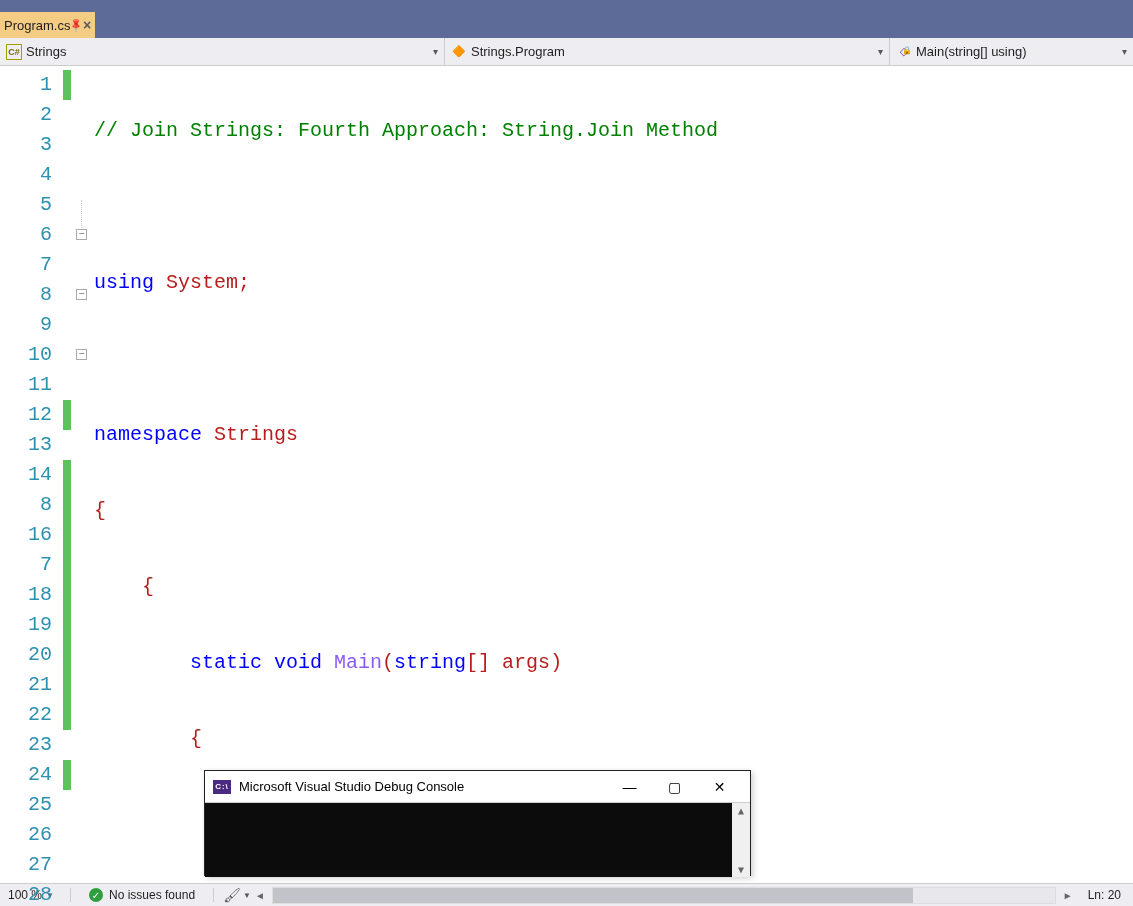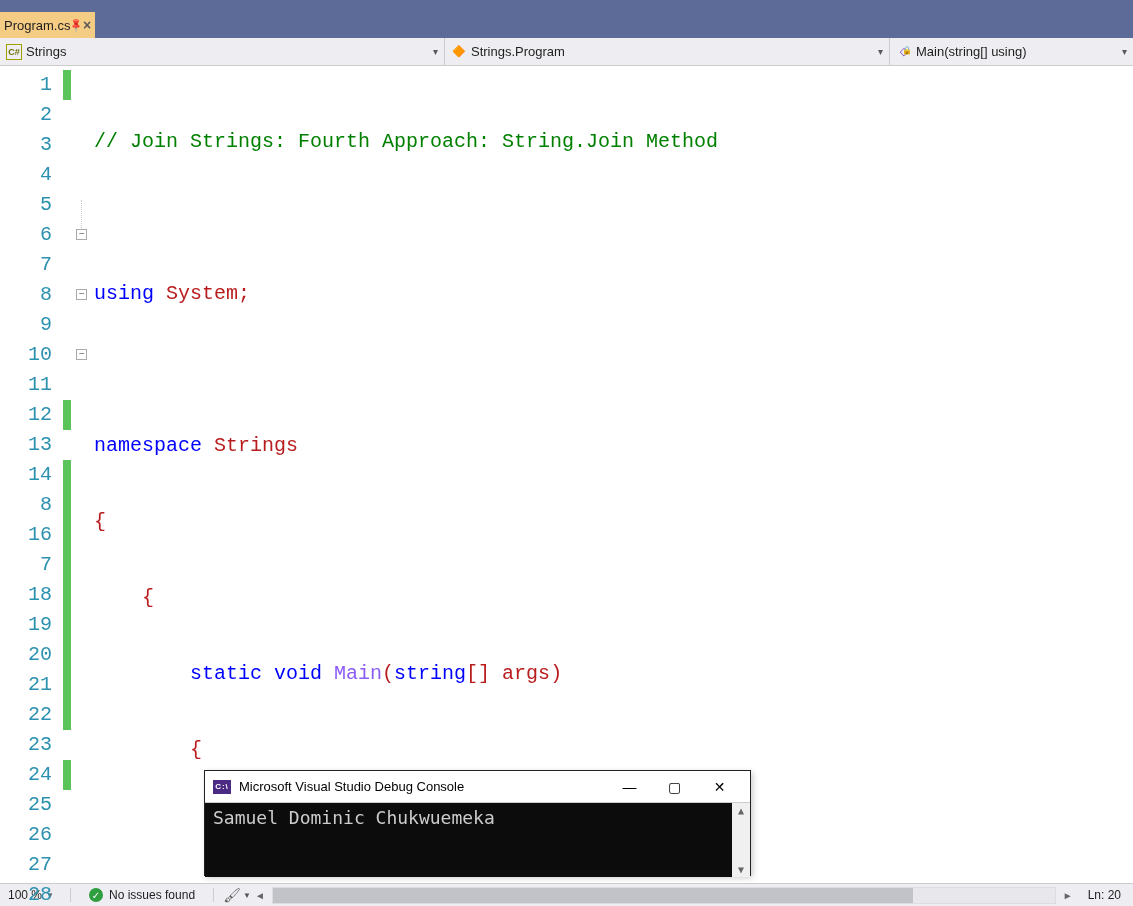--- a/index.html
+++ b/index.html
@@ -32,21 +32,21 @@
   .gutter { width: 62px; text-align: right; color: #2b91af; padding-top: 4px; user-select: none; }
   .gutter div { height: 30px; line-height: 30px; padding-right: 10px; }
   .change-bar { width: 10px; padding-top: 4px; }
   .change-bar div { height: 30px; }
   .change-green { background: #5ac35a; width: 8px; height: 100%; margin-left: 1px; }
   .fold-col { width: 22px; padding-top: 4px; color: #888; font-size: 12px; text-align: center; position: relative; }
   .fold-col div { height: 30px; line-height: 30px; position: relative; }
   .fold-box { width: 11px; height: 11px; border: 1px solid #aaa; display: inline-flex; align-items: center; justify-content: center; font-size: 10px; color: #666; background: #fff; position: absolute; left: 4px; top: 9px; cursor: pointer; }
   .fold-line { position: absolute; left: 9px; top: 0; bottom: 0; width: 1px; border-left: 1px dotted #ccc; }
   
-  .code-lines { flex: 1; padding-top: 15px; white-space: pre; overflow: hidden; }
+  .code-lines { flex: 1; padding-top: 4px; white-space: pre; overflow: hidden; }
   .code-lines .ln { height: 30px; line-height: 30px; }
   
   
   .c-comment   { color: #008000; }
   .c-keyword   { color: #0000ff; }
   .c-type      { color: #2b91af; }
   .c-default   { color: #b91c1c; }
   .c-param     { color: #b91c1c; }
   .c-method    { color: #8b5cf6; }
   
@@ -266,21 +266,20 @@
 <div class="console-window">
   <div class="console-titlebar">
     <span class="cicon">C:\</span>
     <span>Microsoft Visual Studio Debug Console</span>
     <span class="spacer"></span>
     <span class="console-btn">—</span>
     <span class="console-btn">▢</span>
     <span class="console-btn">✕</span>
   </div>
   <div class="console-body">
-    <span>Samuel Dominic Chukwuemeka</span>
     <div class="console-scroll">
       <span>▲</span>
       <span>▼</span>
     </div>
   </div>
 </div>
 
 <div class="status-bar">
   <div class="status-zoom">
     <span>100 %</span>

